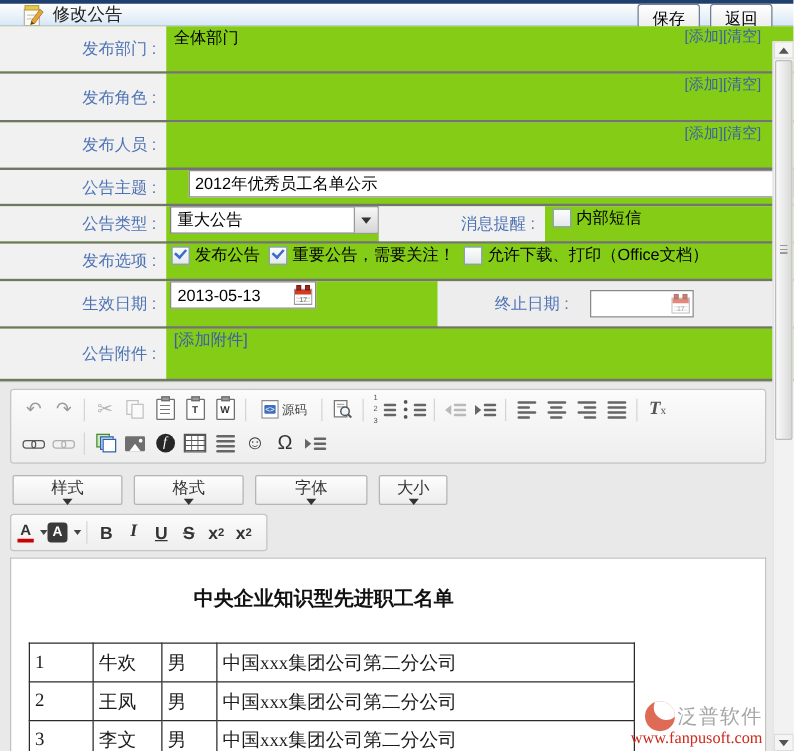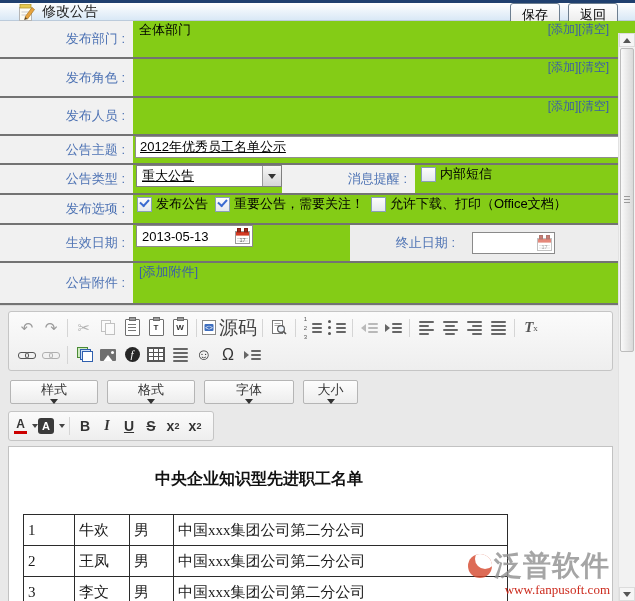--- a/index.html
+++ b/index.html
@@ -30,21 +30,21 @@
   
   .sel{width:172px;height:22px;border:1px solid #7f7f7f;background:#fff;display:flex;
     align-items:center;font-size:13px;cursor:pointer;box-sizing:border-box;}
   .sel-text{padding-left:5px;}
   .sel-btn{margin-left:auto;width:18px;height:20px;background:linear-gradient(#f7f7f7,#d6d6d6);
     border-left:1px solid #9a9a9a;display:flex;align-items:center;justify-content:center;}
   .caret{width:0;height:0;border-left:4px solid transparent;border-right:4px solid transparent;border-top:5px solid #333;}
   .mini-caret{width:0;height:0;border-left:3px solid transparent;border-right:3px solid transparent;border-top:4px solid #444;margin-left:5px;}
   .seg-gray{width:133px;flex:none;background:#f1f1f1;color:#4e73b4;font-size:13px;
     display:flex;align-items:center;justify-content:flex-end;padding-right:8px;box-sizing:border-box;}
-  .segw177{width:149px;flex:none;text-decoration:underline;}
+  .segw177{width:170px;flex:none;}
   .segw217{width:217px;flex:none;}
   .v2gray{flex:1;background:#ededed;display:flex;align-items:center;font-size:13px;}
   .v2gray .l2{width:105px;text-align:right;color:#4e73b4;padding-right:8px;}
   
   .cbx{width:13px;height:13px;border:1px solid #8aa0b8;background:linear-gradient(#fdfdfd,#e4e8ec);
     display:inline-block;position:relative;vertical-align:-2px;margin-right:4px;cursor:pointer;flex:none;}
   .cbx.checked::after{content:"";position:absolute;left:2px;top:1px;width:7px;height:4px;
     border-left:2px solid #3a6bd0;border-bottom:2px solid #3a6bd0;transform:rotate(-48deg);}
   .cb-item{display:flex;align-items:center;margin-right:7px;white-space:nowrap;}
   
@@ -55,21 +55,21 @@
 
   
   .editor{background:#e9e9e9;border-top:1px solid #d9d9d9;padding:5px 22px 0 8px;height:297px;box-sizing:border-box;}
   .tbox{border:1px solid #c5c5c5;border-radius:3px;background:linear-gradient(#fbfbfb,#eeeeee);padding:2px 6px;}
   .trow{display:flex;align-items:center;height:27px;}
   .tb{min-width:24px;height:24px;display:flex;align-items:center;justify-content:center;
     border-radius:2px;color:#555;cursor:pointer;padding:0 1px;box-sizing:border-box;}
   .tb.disabled{opacity:.42;cursor:default;}
   .sep{width:1px;height:18px;background:#d5d5d5;margin:0 4px;flex:none;}
   .glyph{font-size:15px;line-height:1;}
-  .src-label{font-size:19px;color:#444;margin-left:3px;}
+  .src-label{font-size:10px;color:#444;margin-left:3px;}
   
   .clip{width:13px;height:15px;border:1px solid #6e6e6e;border-radius:1px;background:#fff;position:relative;
     display:flex;align-items:center;justify-content:center;}
   .clip::before{content:"";position:absolute;top:-3px;left:3px;width:5px;height:2px;background:#9a9a9a;border:1px solid #6e6e6e;}
   .clip .cl-lines{width:8px;height:8px;background:repeating-linear-gradient(#777 0 1px,transparent 1px 3px);}
   .clip b{font-size:8px;color:#333;font-weight:bold;line-height:1;}
   
   .ic-copy{width:14px;height:15px;position:relative;}
   .ic-copy::before,.ic-copy::after{content:"";position:absolute;width:8px;height:10px;border:1px solid #777;background:#fff;}
   .ic-copy::before{left:0;top:0;}
@@ -133,21 +133,21 @@
     position:relative;overflow:hidden;font-family:"Liberation Serif","DejaVu Serif",serif;}
   .cbody{width:500px;}
   .ctitle{text-align:center;font-weight:bold;font-size:16px;color:#111;margin-top:22px;}
   .ctable{border-collapse:collapse;margin:24px 0 0 14px;table-layout:fixed;}
   .ctable td{border:1px solid #2b2b2b;height:30px;font-size:15px;color:#1a1a1a;padding:0 4px;vertical-align:middle;}
   .c1{width:42px}.c2{width:46px}.c3{width:35px}.c4{width:325px}
   .wm{position:absolute;right:2px;bottom:12px;text-align:right;pointer-events:none;}
   .wm-top{display:flex;align-items:center;justify-content:flex-end;gap:2px;opacity:.8;}
   .wm-logo{width:24px;height:24px;border-radius:50%;background:#d5472c;position:relative;overflow:hidden;flex:none;}
   .wm-logo::after{content:"";position:absolute;left:7px;top:-5px;width:20px;height:20px;border-radius:50%;background:#fff;}
-  .wm-brand{font-size:28px;font-weight:bold;color:#8f8f8f;letter-spacing:1px;}
+  .wm-brand{font-size:16px;font-weight:normal;color:#8f8f8f;letter-spacing:1px;}
   .wm-url{color:#cc2a1d;font-size:13px;margin-top:-3px;}
 
   
   .vscroll{position:absolute;top:33px;right:0;width:17px;bottom:0;background:#f2f2f2;border-left:1px solid #e2e2e2;box-sizing:border-box;}
   .sb-btn{position:absolute;left:0;width:100%;height:14px;background:#f5f5f5;border:1px solid #dcdcdc;
     box-sizing:border-box;display:flex;align-items:center;justify-content:center;cursor:pointer;}
   .sb-up{top:0;}.sb-down{bottom:0;}
   .tri-up{width:0;height:0;border-left:4px solid transparent;border-right:4px solid transparent;border-bottom:5px solid #555;}
   .tri-down{width:0;height:0;border-left:4px solid transparent;border-right:4px solid transparent;border-top:5px solid #555;}
   .sb-thumb{position:absolute;top:15px;left:1px;right:1px;height:302px;border:1px solid #bcbcbc;border-radius:2px;
@@ -197,21 +197,21 @@
     <div class="frow h36">
       <div class="flabel">发布人员 :</div>
       <div class="fval">
         <span></span>
         <span class="flinks"><span>[添加]</span><span>[清空]</span></span>
       </div>
     </div>
 
     <div class="frow h27">
       <div class="flabel">公告主题 :</div>
-      <div class="fval" style="padding-left:2px;text-decoration:underline;">
+      <div class="fval" style="padding-left:18px;">
         <input class="tinput" type="text" value="2012年优秀员工名单公示" style="">
       </div>
     </div>
 
     <div class="frow h28">
       <div class="flabel">公告类型 :</div>
       <div class="fval segw177" style="padding-left:3px;">
         <div class="sel">
           <span class="sel-text">重大公告</span>
           <span class="sel-btn">

